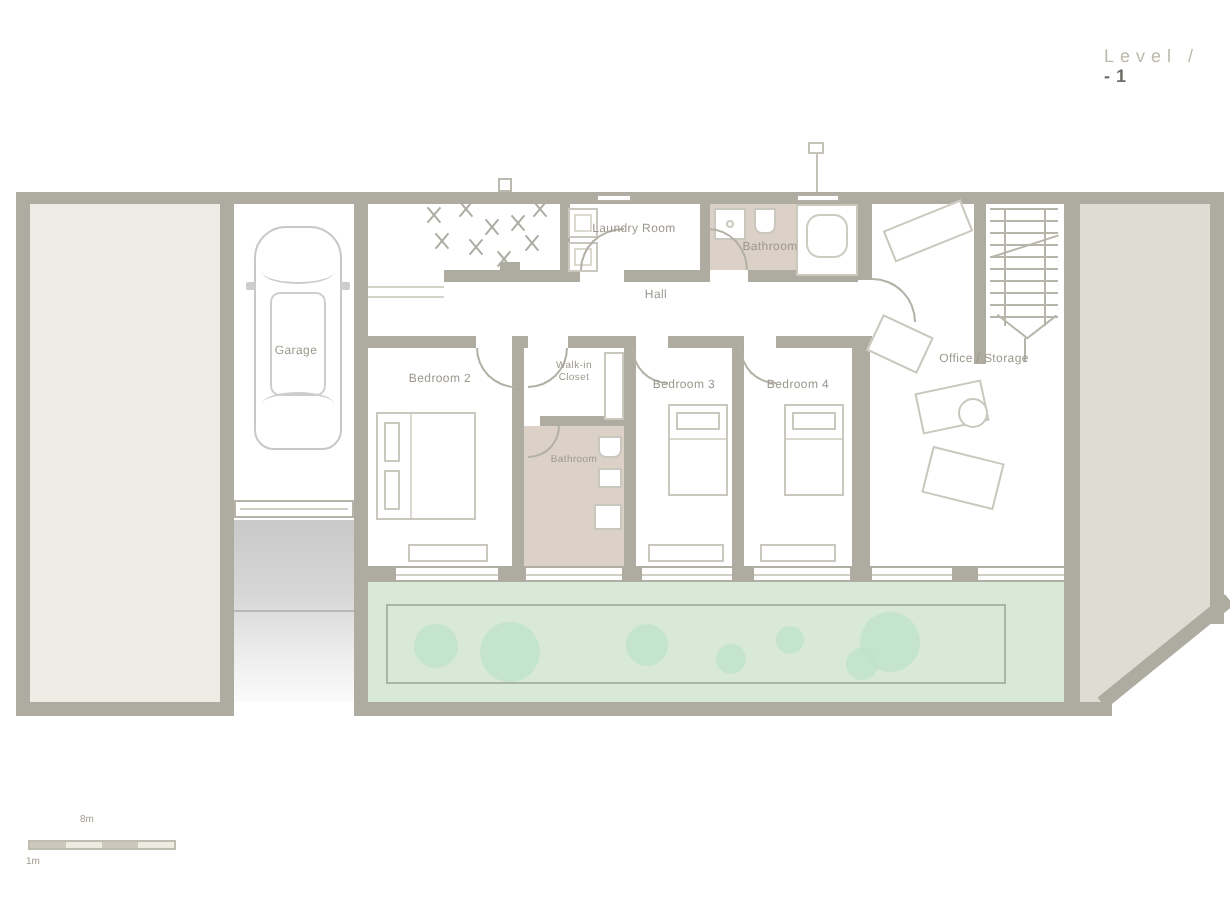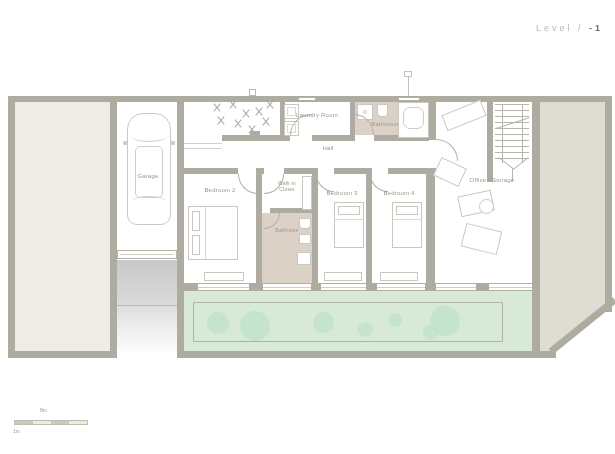--- a/index.html
+++ b/index.html
@@ -11,21 +11,21 @@
   .yard{position:absolute}
   .lbl{position:absolute;font-size:6px;color:#9c988e;text-align:center;white-space:nowrap;letter-spacing:.2px;line-height:1.15}
   .lbl.wrap{white-space:normal}
   .furn{position:absolute;background:#fff;border:1px solid #c9c7be}
   .line{position:absolute;background:#c2c0b6}
   .arc{position:absolute;border:0 solid #b3b1a6}
   .arc.bl{border-left-width:1px;border-bottom-width:1px;border-bottom-left-radius:100%}
   .arc.br{border-right-width:1px;border-bottom-width:1px;border-bottom-right-radius:100%}
   .arc.tl{border-left-width:1px;border-top-width:1px;border-top-left-radius:100%}
   .arc.tr{border-right-width:1px;border-top-width:1px;border-top-right-radius:100%}
-  .title{position:absolute;left:536px;top:23px;font-size:9px;letter-spacing:3px;color:#bcb9ad}
+  .title{position:absolute;left:552px;top:23px;font-size:9px;letter-spacing:3px;color:#bcb9ad}
   .title b{color:#6e6e68;font-weight:bold}
   .floor-beige{position:absolute;background:#dcd1c6}
   .garden{position:absolute;left:184px;top:291px;width:348px;height:60px;background:#d9e9d8}
   .garden-rect{position:absolute;left:193px;top:302px;width:310px;height:40px;border:1px solid #a9b6a5}
   .bush{position:absolute;background:#bfe2c9;border-radius:50%;opacity:.8}
   .plant{position:absolute;width:10px;height:10px}
   .plant:before,.plant:after{content:"";position:absolute;left:0;top:5px;width:10px;height:1px;background:#adaca3}
   .plant:before{transform:rotate(50deg)}
   .plant:after{transform:rotate(-50deg)}
   .winband{position:absolute;left:184px;top:283px;width:348px;height:8px;background:#fff;

